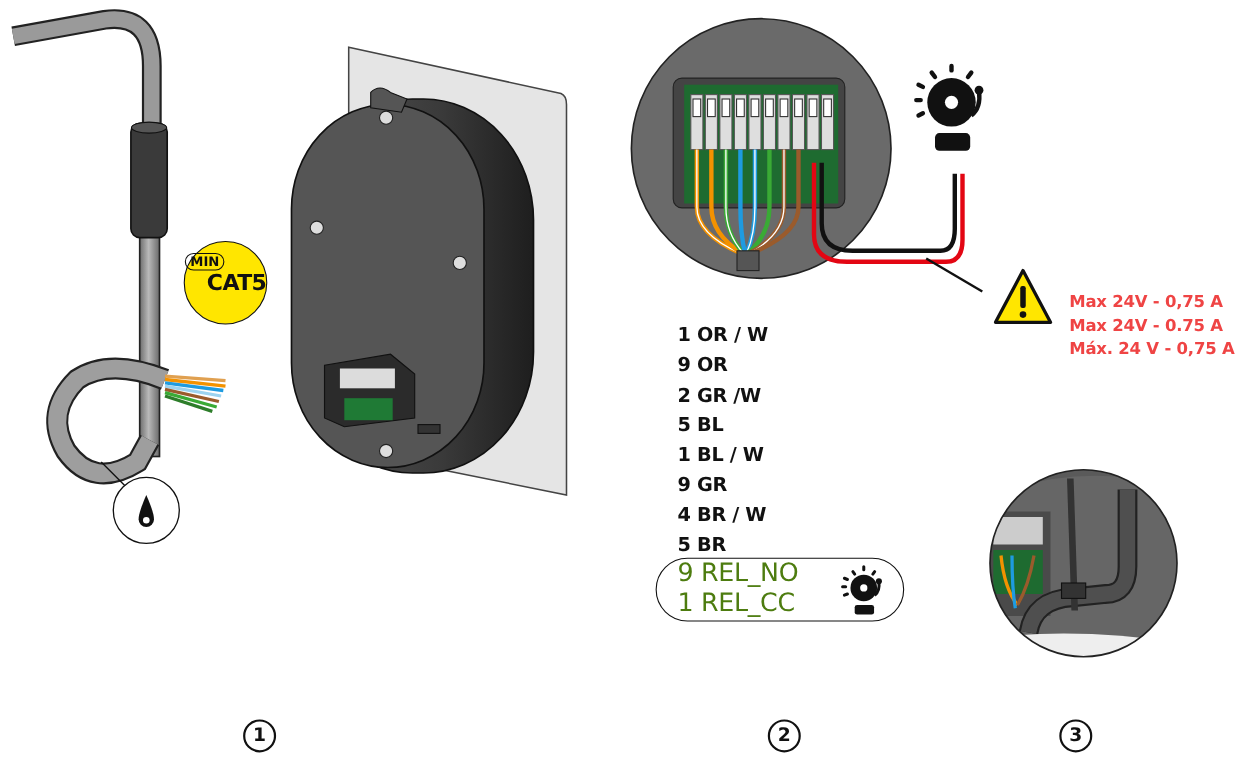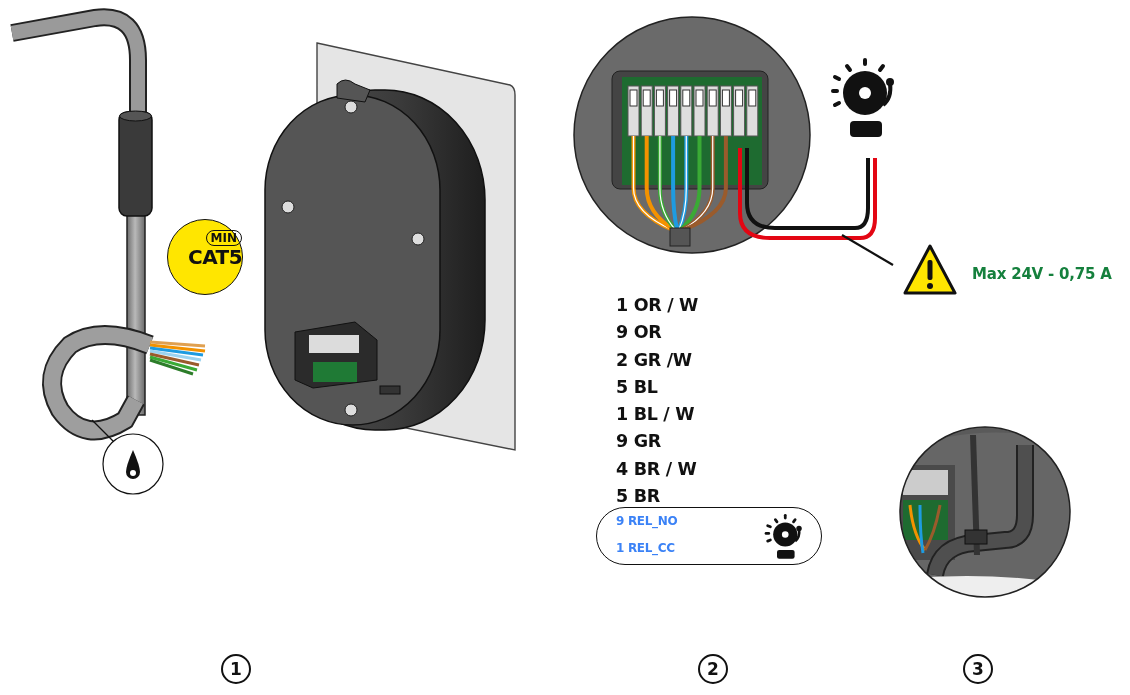--- a/index.html
+++ b/index.html
@@ -5,27 +5,27 @@
   html, body { margin: 0; padding: 0; background: #ffffff; }
   body { width: 1130px; height: 695px; position: relative; overflow: hidden;
          font-family: "DejaVu Sans", sans-serif; }
   .abs { position: absolute; }
   svg.abs { overflow: visible; }
   .wire-list { left: 616px; top: 292px; font-weight: bold; font-size: 17.5px;
                line-height: 27.3px; color: #111; letter-spacing: -0.3px; }
   .wire-list div { white-space: nowrap; }
   .relay-box { left: 596px; top: 507px; width: 226px; height: 58px;
                border: 1.6px solid #111; border-radius: 30px; box-sizing: border-box; }
-  .relay-labels { left: 616px; top: 508px; font-weight: bold; font-size: 12px;
-                  line-height: 27.3px; color: #3b82f6; letter-spacing: -0.3px; }
+  .relay-labels { left: 616px; top: 508px; font-weight: normal; font-size: 23px;
+                  line-height: 27.3px; color: #4d7c0f; letter-spacing: -0.3px; }
   .warn-text { left: 972px; top: 264px; font-weight: bold; font-size: 15px;
-               line-height: 21.5px; color: #15803d; letter-spacing: -0.2px; }
+               line-height: 21.5px; color: #ef4444; letter-spacing: -0.2px; }
   .cat-badge { left: 167px; top: 219px; width: 76px; height: 76px; border-radius: 50%;
                background: #ffe600; border: 1.5px solid #111; box-sizing: border-box;
-               text-align: right; font-weight: bold; color: #111; }
+               text-align: left; font-weight: bold; color: #111; }
   .cat-min { display: inline-block; margin-top: 10px; font-size: 12px; line-height: 14px;
              padding: 0 4px; border: 1.5px solid #111; border-radius: 8px; }
   .cat-main { font-size: 20px; line-height: 22px; letter-spacing: -0.5px; padding-left: 20px; }
   .step { width: 30px; height: 30px; border: 2px solid #111; border-radius: 50%;
           box-sizing: border-box; text-align: center; font-weight: bold;
           font-size: 17px; line-height: 26px; color: #111; }
 </style>
 </head>
 <body>
 
@@ -193,20 +193,22 @@
       <line x1="53" y1="3" x2="50" y2="7"></line>
         <line x1="3" y1="14" x2="8" y2="16"></line>
       <line x1="0" y1="28" x2="5" y2="28"></line>
         <line x1="3" y1="42" x2="8" y2="40"></line>
     </g>
   </g>
 </svg>
 
 <div class="abs warn-text">
   <div>Max 24V - 0,75 A</div>
+  <div>Max 24V - 0.75 A</div>
+  <div>Máx. 24 V - 0,75 A</div>
 </div>
 
 <svg class="abs" style="left:895px;top:425px" width="180" height="175">
   <defs>
       <clipPath id="c3">
         <circle cx="90" cy="87" r="85"></circle>
       </clipPath>
     </defs>
   <circle cx="90" cy="87" r="85" fill="#5a5a5a"></circle>
   <g clip-path="url(#c3)">

